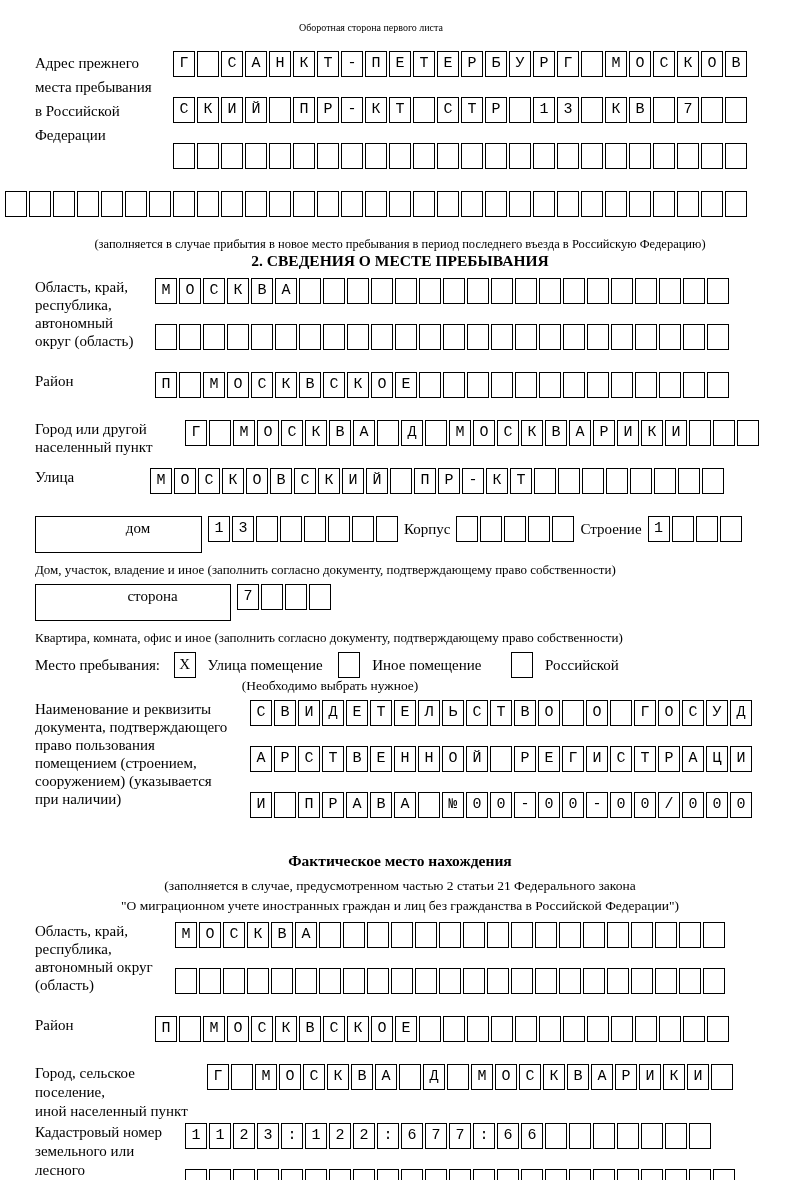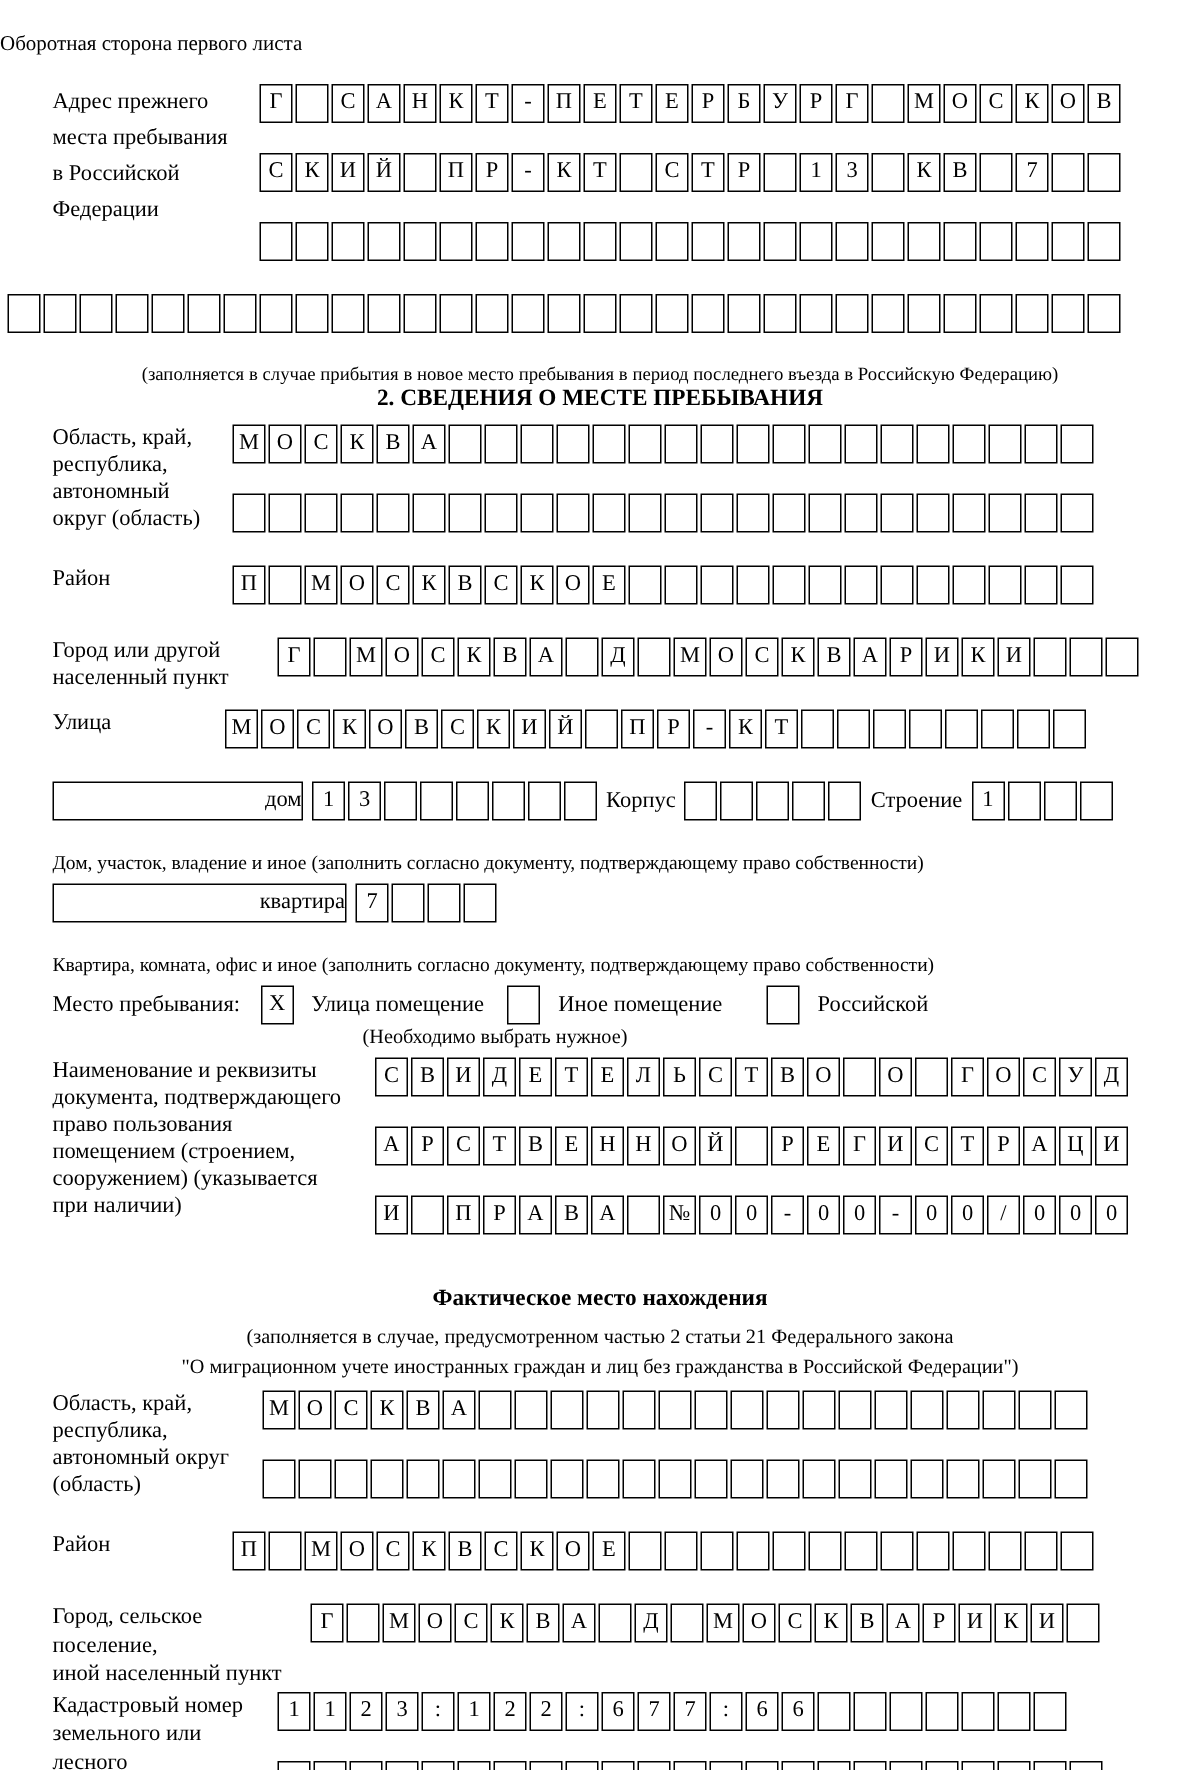--- a/index.html
+++ b/index.html
@@ -1,48 +1,48 @@
 <!DOCTYPE html>
 <html><head>
 <meta charset="utf-8">
 <style>
   html,body { margin:0; padding:0; background:#fff; }
   .page {
     position:relative; width:800px; height:1180px; background:#fff;
     font-family:"Liberation Serif","DejaVu Serif",serif; font-size:15px; color:#000;
     overflow:hidden;
   }
-  .header-note { padding-top:22px; padding-right:58px; text-align:left; font-size:14px; }
+  .header-note { padding-top:22px; padding-right:58px; text-align:center; font-size:10px; }
 
   .field { display:flex; align-items:flex-start; margin-left:35px; margin-bottom:2px; }
   .flabel { flex:none; line-height:18px; white-space:pre-line; }
   .w138 { width:138px; line-height:24px; }
   .w120 { width:120px; }
   .w150 { width:150px; }
   .w115 { width:115px; }
   .w215 { width:215px; }
   .w140 { width:140px; }
   .w172 { width:172px; line-height:19px; }
   .w150k { width:150px; line-height:19px; }
 
-  .cellrow { white-space:nowrap; margin-bottom:4px; height:42px; }
+  .cellrow { white-space:nowrap; margin-bottom:4px; height:42px;font-family:Liberation Mono, monospace; }
   .cell {
     display:inline-block; box-sizing:border-box; width:22px; height:26px;
     border:1.6px solid #000; margin-right:2px; text-align:center;
     line-height:23px; font-size:15px; vertical-align:top; background:#fff;
   }
   .fullrow { margin-left:5px; margin-top:0; }
 
   .note { text-align:center; font-size:12.5px; margin-top:1px; }
   .sec-title { text-align:center; font-weight:bold; font-size:15.5px; margin-bottom:8px; }
 
   .domrow { display:flex; align-items:flex-start; margin-left:35px; margin-top:2px; }
   .wide-box {
-    box-sizing:border-box; border:1.8px solid #000; height:26px; line-height:23px;
-    text-align:right; flex:none; background:#fff;padding-left:39px;
+    box-sizing:border-box; border:1.8px solid #000; height:37px; line-height:23px;
+    text-align:center; flex:none; background:#fff;padding-left:39px;
   }
   .wb167 { width:167px; margin-right:6px; }
   .wb196 { width:196px; margin-right:6px; }
   .inline { display:inline-block; }
   .inline-label { flex:none; margin:0 6px 0 4px; line-height:26px; }
 
   .caption { margin:0 0 6px 35px; font-size:13px; }
 
   .mestorow { margin-left:35px; margin-top:6px; height:26px; white-space:nowrap; }
   .mlabel { margin-right:8px; line-height:26px; }
@@ -113,21 +113,21 @@
     <div class="wide-box wb167">дом</div>
     <div class="cellrow inline"><span class="cell">1</span><span class="cell">3</span><span class="cell"></span><span class="cell"></span><span class="cell"></span><span class="cell"></span><span class="cell"></span><span class="cell"></span></div>
     <span class="inline-label">Корпус</span>
     <div class="cellrow inline"><span class="cell"></span><span class="cell"></span><span class="cell"></span><span class="cell"></span><span class="cell"></span></div>
     <span class="inline-label">Строение</span>
     <div class="cellrow inline"><span class="cell">1</span><span class="cell"></span><span class="cell"></span><span class="cell"></span></div>
   </div>
   <div class="caption">Дом, участок, владение и иное (заполнить согласно документу, подтверждающему право собственности)</div>
 
   <div class="domrow">
-    <div class="wide-box wb196">квартира</div>
+    <div class="wide-box wb196">сторона</div>
     <div class="cellrow inline"><span class="cell">7</span><span class="cell"></span><span class="cell"></span><span class="cell"></span></div>
   </div>
   <div class="caption">Квартира, комната, офис и иное (заполнить согласно документу, подтверждающему право собственности)</div>
 
   <div class="mestorow">
     <span class="mlabel">Место пребывания:</span>
     <span class="cell cb">X</span>
     <span class="optlabel gap8">Улица помещение</span>
     <span class="cell cb"></span>
     <span class="optlabel gap20">Иное помещение</span>

